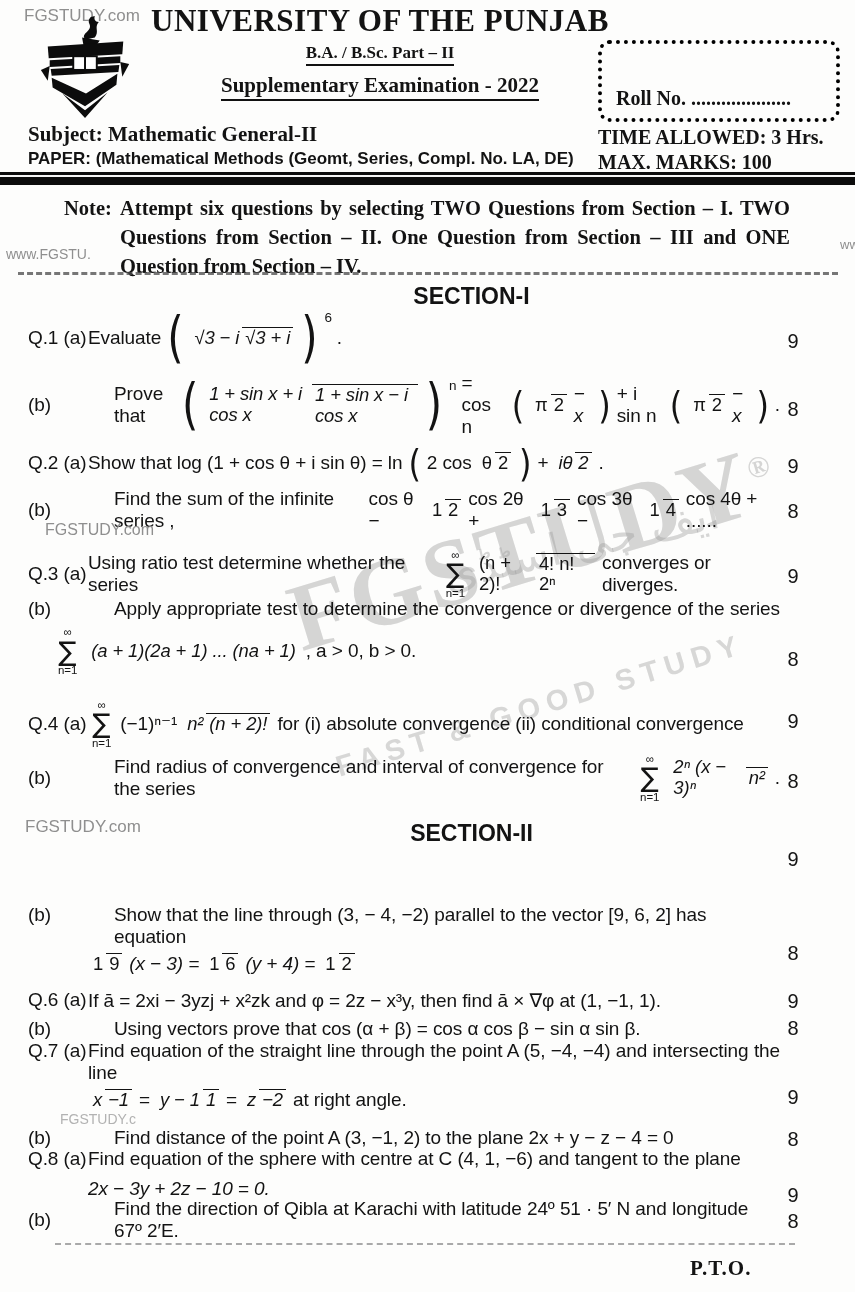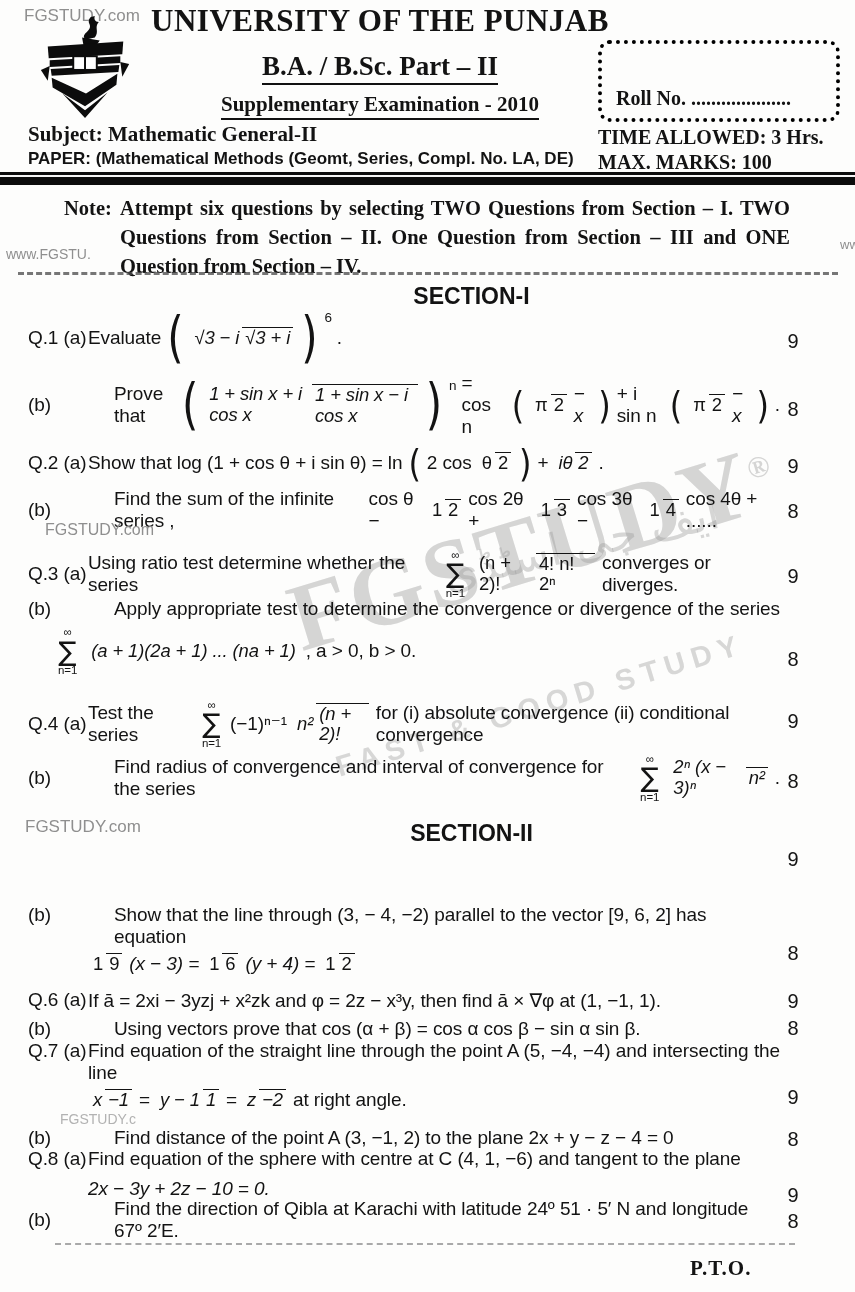--- a/index.html
+++ b/index.html
@@ -5,21 +5,21 @@
   html,body{margin:0;padding:0;background:#e8e8e8;}
   .paper{position:relative;width:855px;height:1292px;background:#fdfdfc;margin:0 auto;
          font-family:"Liberation Sans","DejaVu Sans",sans-serif;color:#131313;overflow:hidden;}
   
   .wm{color:#8f8f8f;position:absolute;}
   .wm-topleft{left:24px;top:6px;font-size:17px;}
   .logo{position:absolute;left:30px;top:16px;}
   .title-block{position:absolute;left:130px;top:4px;width:500px;text-align:center;
                font-family:"Liberation Serif","DejaVu Serif",serif;font-weight:bold;}
   .title-university{font-size:31px;letter-spacing:.5px;line-height:1.1;}
-  .title-part{display:inline-block;font-size:27px;margin-top:13px;border-bottom:2.5px solid #111;padding-bottom:1px;}
+  .title-part{display:inline-block;font-size:17px;margin-top:5px;border-bottom:2.5px solid #111;padding-bottom:1px;}
   .title-exam{display:block;margin-top:7px;}
   .title-exam span{display:inline-block;font-size:21px;border-bottom:2.5px solid #111;padding-bottom:1px;}
   .roll-box{position:absolute;left:598px;top:40px;width:234px;height:74px;border:4px dotted #000;
             border-radius:12px;display:flex;align-items:flex-end;}
   .roll-text{font-family:"Liberation Serif",serif;font-weight:bold;font-size:20px;padding:0 0 8px 14px;}
   .hdr-left1{position:absolute;left:28px;top:122px;font-family:"Liberation Serif",serif;font-weight:bold;font-size:21px;}
   .hdr-left2{position:absolute;left:28px;top:149px;font-family:Liberation Sans, sans-serif;font-weight:bold;font-size:17px;}
   .hdr-right1{position:absolute;left:598px;top:126px;font-family:"Liberation Serif",serif;font-weight:bold;font-size:20px;}
   .hdr-right2{position:absolute;left:598px;top:151px;font-family:"Liberation Serif",serif;font-weight:bold;font-size:20px;}
   .bar{position:absolute;left:0;top:172px;width:855px;height:13px;
@@ -90,21 +90,21 @@
       <path d="M9 55 L18 51 L16 66 Z"></path>
       <path d="M99 49 L90 47 L92 62 Z"></path>
     </g>
     <rect x="42" y="41" width="24" height="14" fill="#ffffff" stroke="#0c0c0c" stroke-width="2"></rect>
     <line x1="54" y1="41" x2="54" y2="55" stroke="#0c0c0c" stroke-width="2"></line>
   </svg>
 
   <div class="title-block">
     <div class="title-university">UNIVERSITY OF THE PUNJAB</div>
     <span class="title-part">B.A. / B.Sc. Part – II</span>
-    <span class="title-exam"><span>Supplementary Examination - 2010</span></span>
+    <span class="title-exam"><span>Supplementary Examination - 2022</span></span>
   </div>
 
   <div class="roll-box">
     <span class="roll-text">Roll No. ....................</span>
   </div>
 
   <div class="hdr-left1">Subject: Mathematic General-II</div>
   <div class="hdr-left2">PAPER: (Mathematical Methods (Geomt, Series, Compl. No. LA, DE)</div>
   <div class="hdr-right1">TIME ALLOWED: 3 Hrs.</div>
   <div class="hdr-right2">MAX. MARKS: 100</div>
@@ -254,21 +254,20 @@
           </span>
         <span>, a &gt; 0, b &gt; 0.</span>
       </span>
     </span>
   </div>
   <div class="mk" style="top:648px">8</div>
 
   <div class="q" style="top:692px;height:64px">
     <span class="lbl">Q.4 (a)</span>
     <span class="body">
-      <span>Test the series</span>
       <span class="sum">
           <span class="lim">∞</span>
           <span class="sg">∑</span>
           <span class="lim">n=1</span>
         </span>
       <span>(−1)ⁿ⁻¹</span>
       <span class="fr it">
           <span class="n">n²</span>
           <span class="d">(n + 2)!</span>
         </span>

